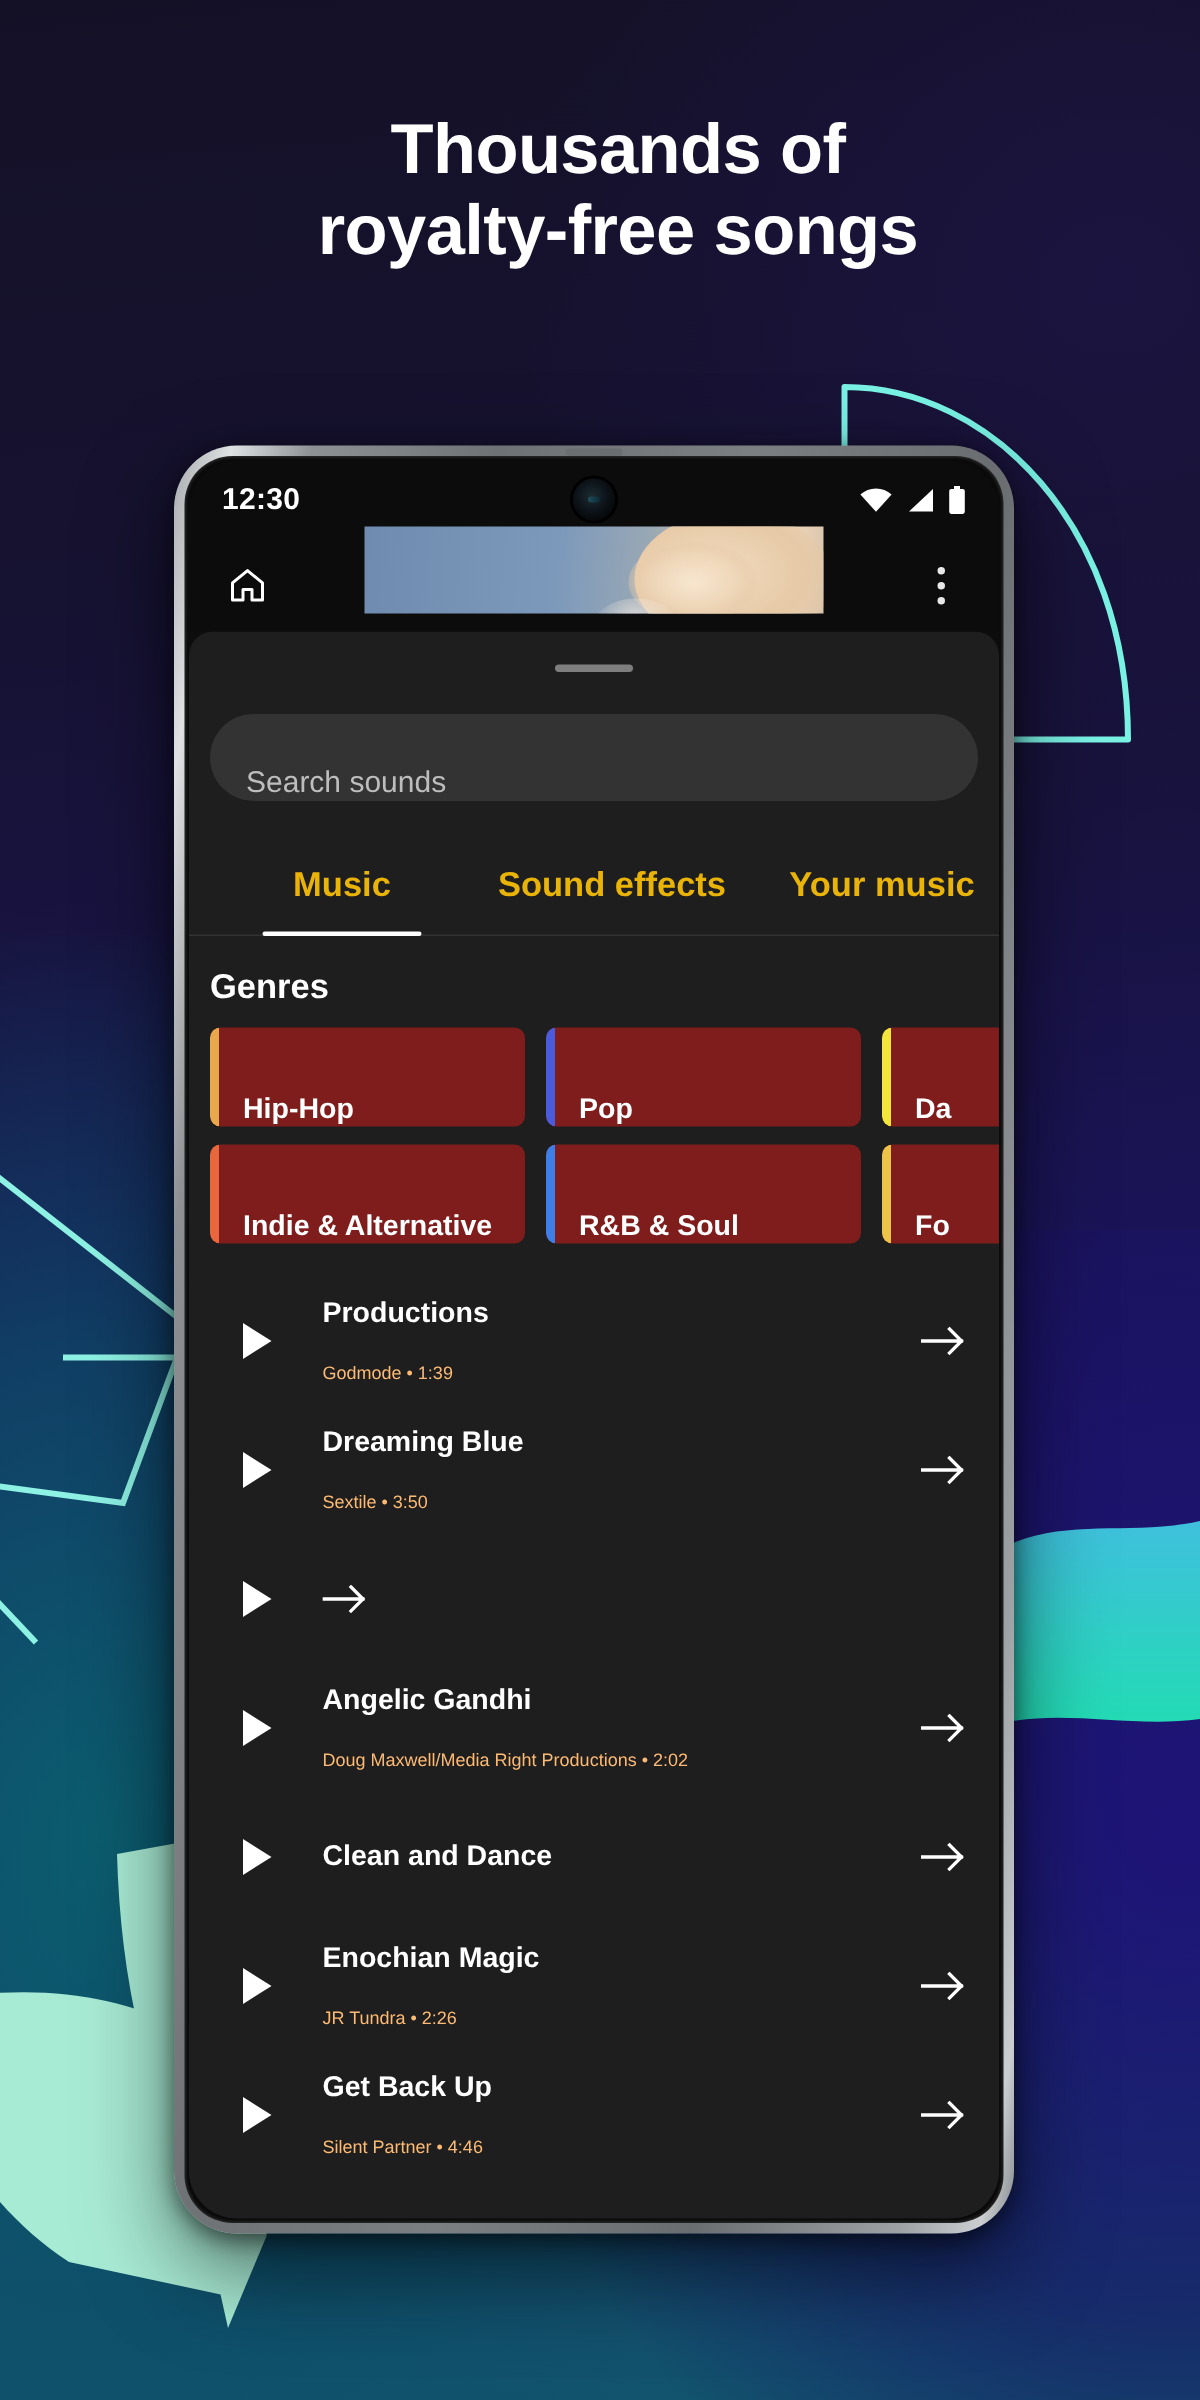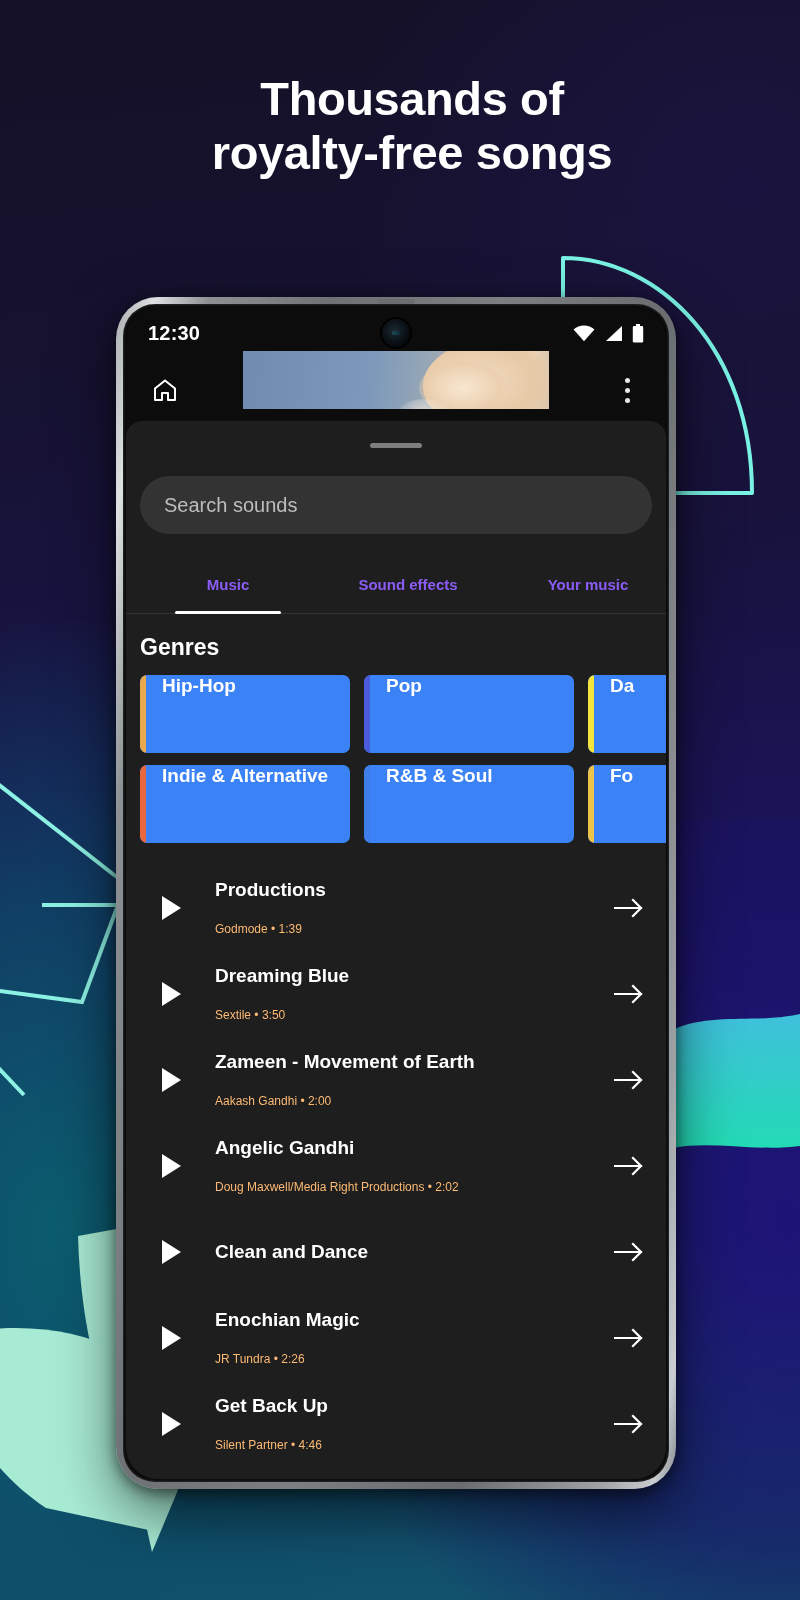--- a/index.html
+++ b/index.html
@@ -138,54 +138,54 @@
     height:calc(100% - 114px);
     display:flex; flex-direction:column;
   }
   .grabber {
     width:52px; height:5px; border-radius:3px; background:#7e7e7e;
     margin:4px auto 0;
   }
   .searchwrap { padding:28px 14px 0; }
   .searchbar {
     height:58px; border-radius:30px; background:#333333;
-    display:flex; align-items:center; padding:0 24px;
+    display:flex; align-items:flex-end; padding:0 24px;
   }
   .searchbar span { color:#bdbdbd; font-size:20px; }
 
   .tabs {
     display:flex; margin-top:26px;
     border-bottom:1px solid #333333;
     position:relative;
   }
   .tab {
-    flex:1; text-align:center; color:#8b5cf6;
-    font-size:15px; font-weight:600; padding:16px 0 20px;
+    flex:1; text-align:center; color:#eab308;
+    font-size:23px; font-weight:600; padding:16px 0 20px;
     position:relative;
     margin-left:24px;
   }
   .tab.active::after{
     content:""; position:absolute; left:16%; right:16%; bottom:-1px;
     height:3px; background:#ffffff; border-radius:2px;
   }
 
   .scrollarea { flex:1; overflow:hidden; background:#1e1e1e; }
   .genres-title {
     color:#ffffff; font-size:23px; font-weight:700;
     padding:20px 14px 14px;
   }
   .genre-grid {
     display:grid;
     grid-template-columns:210px 210px 210px;
     gap:12px 14px;
     padding:0 0 0 14px;
   }
   .genre-card {
-    height:78px; background:#3b82f6; border-radius:7px;
-    display:flex; align-items:flex-start;
+    height:66px; background:#7f1d1d; border-radius:7px;
+    display:flex; align-items:flex-end;
     position:relative; overflow:hidden;
     padding-left:22px;
   }
   .genre-card .accent {
     position:absolute; left:0; top:0; bottom:0; width:6px; border-radius:7px 0 0 7px;
   }
   .genre-card span { color:#ffffff; font-size:19px; font-weight:600; white-space:nowrap; }
 
   .songs { padding:22px 0 0; }
   .song-row {
@@ -345,24 +345,20 @@
               <div class="song-meta">
                 <div class="song-title">Dreaming Blue</div>
                 <div class="song-sub">Sextile • 3:50</div>
               </div>
               <svg class="arrow" viewBox="0 0 30 22">
                 <path d="M1 11 L27 11 M19 3 L27 11 L19 19" fill="none" stroke="#ffffff" stroke-width="2.2" stroke-linecap="square"></path>
               </svg>
             </div>
             <div class="song-row">
               <div class="play-tri"></div>
-              <div class="song-meta">
-                <div class="song-title">Zameen - Movement of Earth</div>
-                <div class="song-sub">Aakash Gandhi • 2:00</div>
-              </div>
               <svg class="arrow" viewBox="0 0 30 22">
                 <path d="M1 11 L27 11 M19 3 L27 11 L19 19" fill="none" stroke="#ffffff" stroke-width="2.2" stroke-linecap="square"></path>
               </svg>
             </div>
             <div class="song-row">
               <div class="play-tri"></div>
               <div class="song-meta">
                 <div class="song-title">Angelic Gandhi</div>
                 <div class="song-sub">Doug Maxwell/Media Right Productions • 2:02</div>
               </div>

